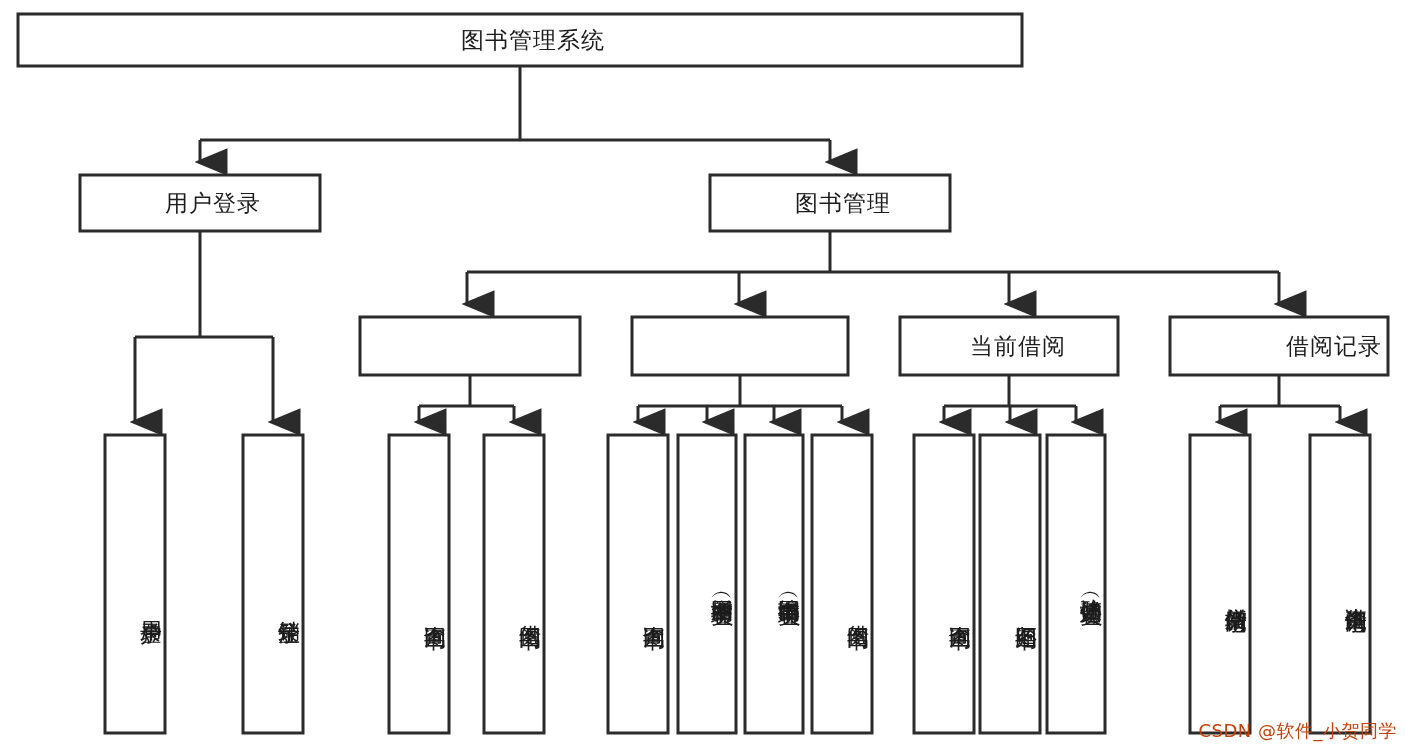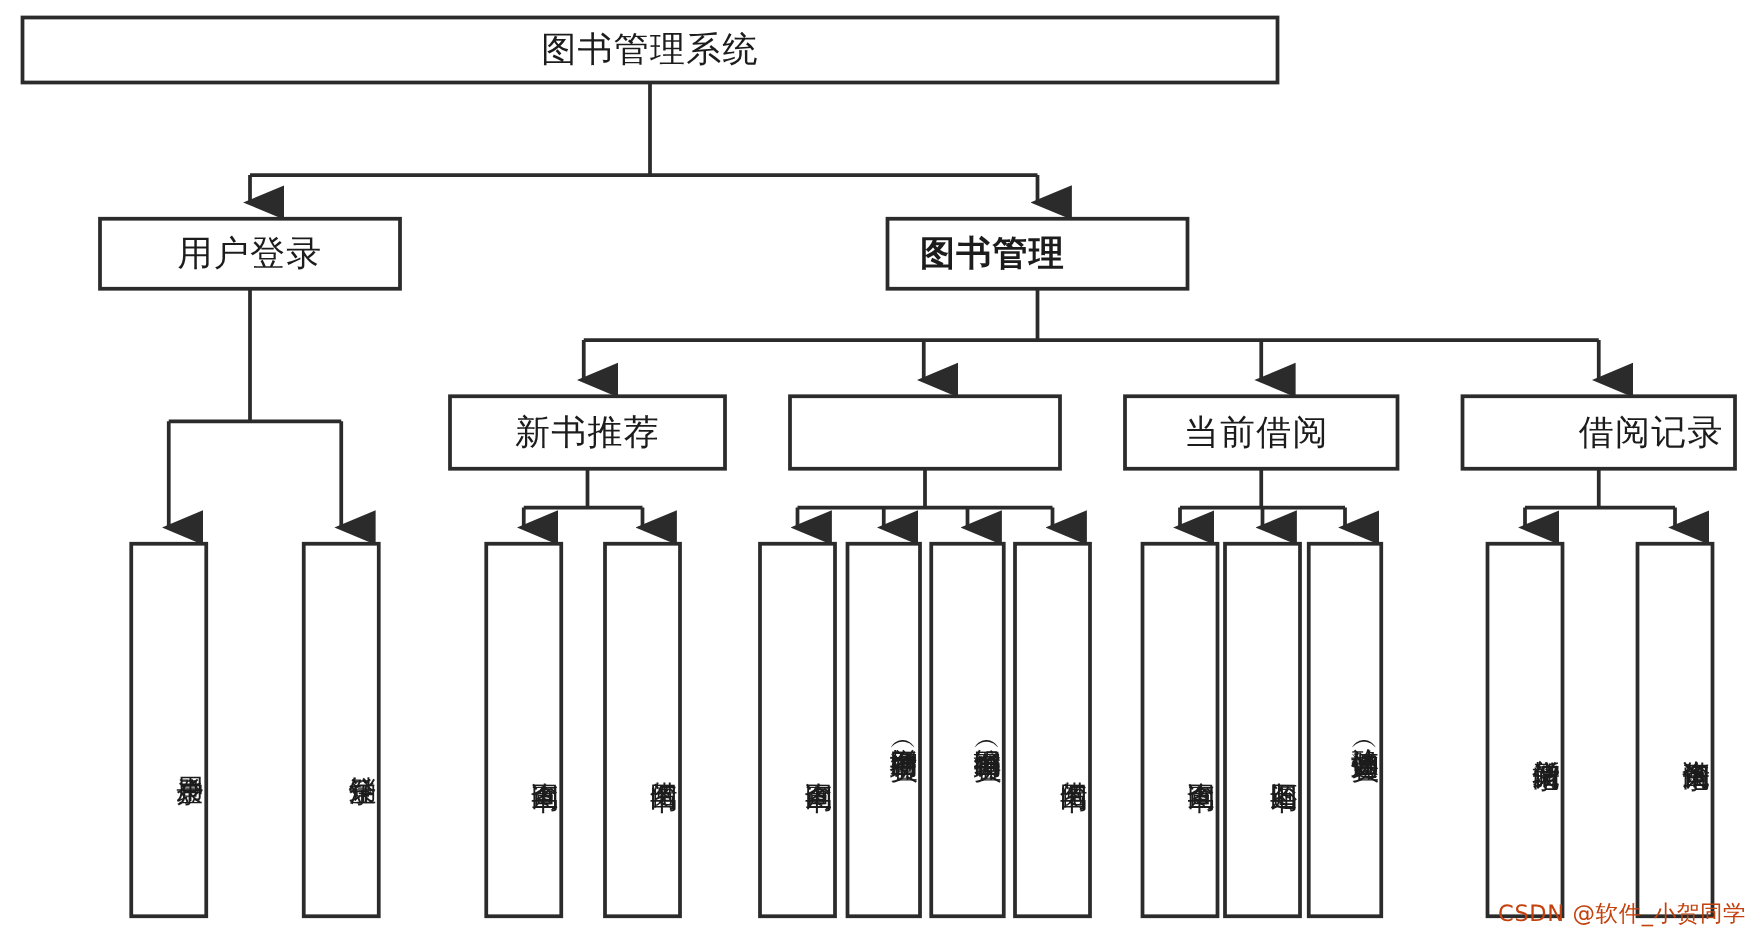--- a/index.html
+++ b/index.html
@@ -18,22 +18,23 @@
     display:flex;align-items:flex-start;justify-content:center;
     writing-mode:vertical-rl;text-orientation:upright;
     font-size:22px;line-height:1.28;color:#1c1c1c;
     letter-spacing:1px;
     pointer-events:none;
     white-space:nowrap;
   }
   .hbox-label{
     position:absolute;
     display:flex;align-items:center;justify-content:center;
-    font-size:28px;color:#1c1c1c;letter-spacing:1px;
+    font-size:23px;color:#1c1c1c;letter-spacing:1px;
     pointer-events:none;
+    padding-left:13px;
   }
   #watermark{
     position:absolute;right:8px;bottom:4px;
     font-size:18px;color:#c2410c;
     letter-spacing:0.5px;
     user-select:none;
   }
 </style>
 </head>
 <body>
@@ -122,23 +123,22 @@
     <rect class="node-box" x="914" y="435" width="60" height="298"></rect>
     <rect class="node-box" x="980" y="435" width="60" height="298"></rect>
     <rect class="node-box" x="1047" y="435" width="58" height="298"></rect>
     <rect class="node-box" x="1190" y="435" width="60" height="298"></rect>
     <rect class="node-box" x="1310" y="435" width="60" height="298"></rect>
   </svg>
 
   <div class="hbox-label" style="left:18px;top:14px;width:1004px;height:52px;">图书管理系统</div>
 
   <div class="hbox-label" style="left:80px;top:175px;width:240px;height:56px;">用户登录</div>
-  <div class="hbox-label" style="left:674px;top:175px;width:240px;height:56px;font-weight:bold;">图书管理</div>
+  <div class="hbox-label" style="left:710px;top:175px;width:240px;height:56px;">图书管理</div>
 
-  <div class="hbox-label" style="left:360px;top:317px;width:220px;height:58px;">新书推荐</div>
   <div class="hbox-label" style="left:900px;top:317px;width:210px;height:58px;">当前借阅</div>
   <div class="hbox-label" style="left:1212px;top:317px;width:218px;height:58px;">借阅记录</div>
 
   <div class="leaf-wrap" style="left:105px;top:490px;width:60px;height:230px;">用户登录</div>
   <div class="leaf-wrap" style="left:243px;top:490px;width:60px;height:230px;">注销登录</div>
   <div class="leaf-wrap" style="left:389px;top:500px;width:60px;height:220px;">查询图书</div>
   <div class="leaf-wrap" style="left:484px;top:500px;width:60px;height:220px;">借阅图书</div>
   <div class="leaf-wrap" style="left:608px;top:500px;width:60px;height:220px;">查询图书</div>
   <div class="leaf-wrap" style="left:678px;top:443px;width:58px;height:285px;">新增图书（管理员）</div>
   <div class="leaf-wrap" style="left:745px;top:443px;width:58px;height:285px;">编辑图书（管理员）</div>

